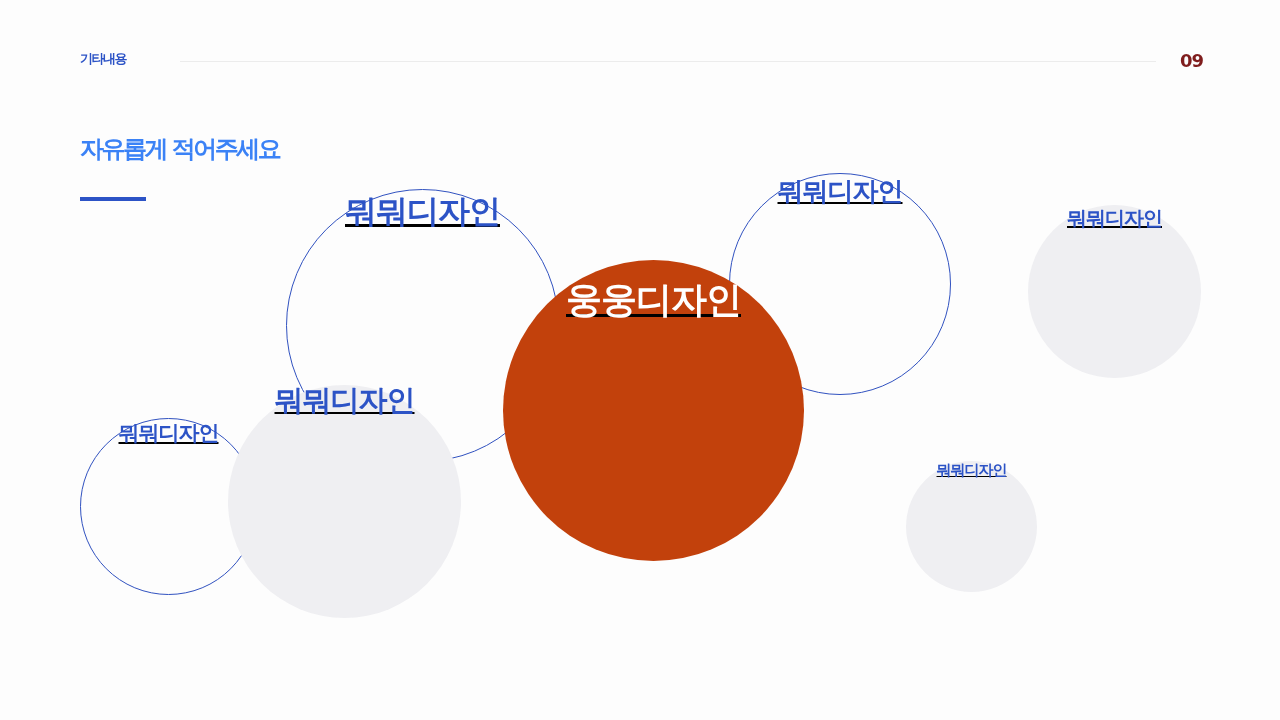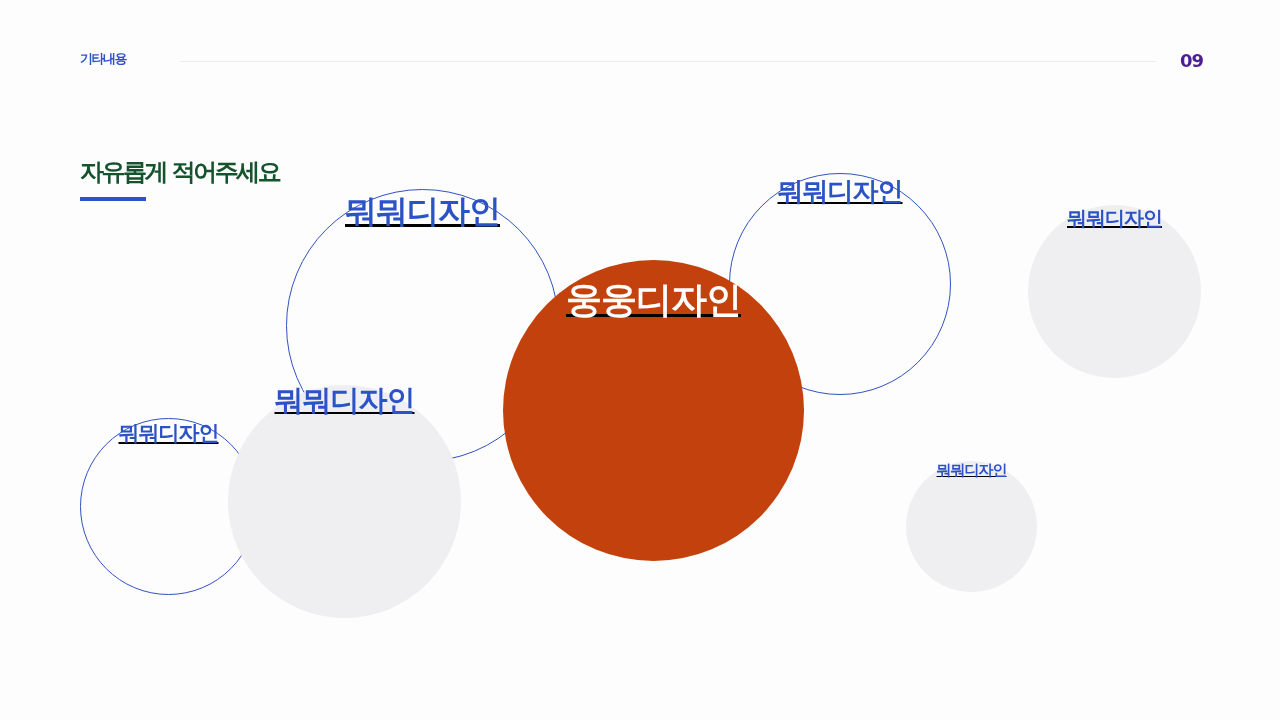--- a/index.html
+++ b/index.html
@@ -11,25 +11,25 @@
   .header-label {
     position: absolute; left: 80px; top: 50px;
     font-size: 13px; font-weight: bold; color: #2c53c6; letter-spacing: -1.5px;
   }
   .header-line {
     position: absolute; left: 180px; top: 61px; width: 976px; height: 1px;
     background: #ececec;
   }
   .page-number {
     position: absolute; left: 1180px; top: 50px;
-    font-size: 18px; font-weight: bold; color: #4c1d95; letter-spacing: -1px;
+    font-size: 18px; font-weight: bold; color: #7f1d1d; letter-spacing: -1px;
   }
   .section-title {
-    position: absolute; left: 80px; top: 156px;
-    font-size: 24px; font-weight: bold; color: #14532d; letter-spacing: -2.5px;
+    position: absolute; left: 80px; top: 133px;
+    font-size: 24px; font-weight: bold; color: #3b82f6; letter-spacing: -2.5px;
   }
   .title-underline {
     position: absolute; left: 80px; top: 197px; width: 66px; height: 4px;
     background: #2c53c6;
   }
   .circle {
     position: absolute; border-radius: 50%; box-sizing: border-box;
     display: flex; align-items: flex-start; justify-content: center; text-decoration: underline;
   }
   .circle span { font-weight: bold; letter-spacing: -1px; white-space: nowrap; }

